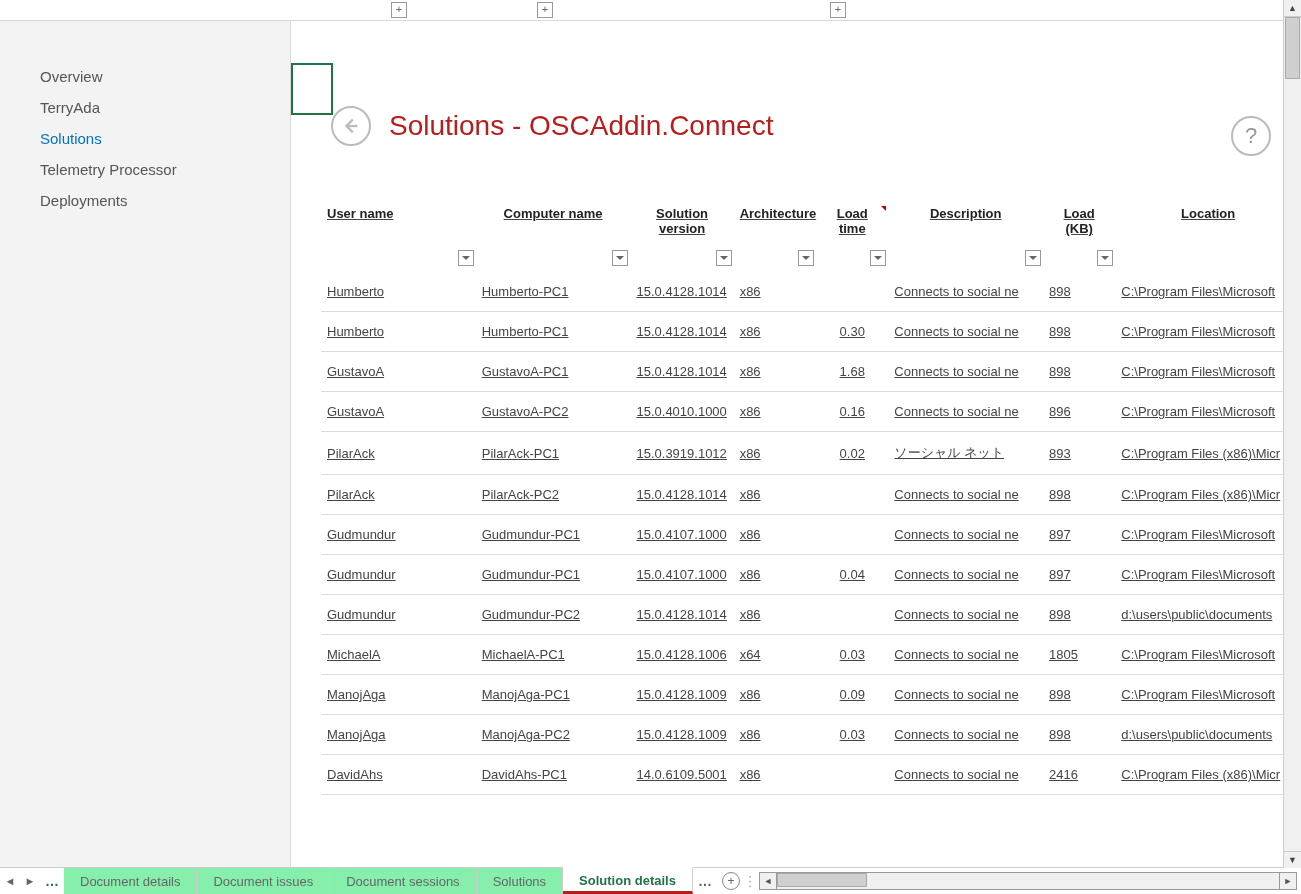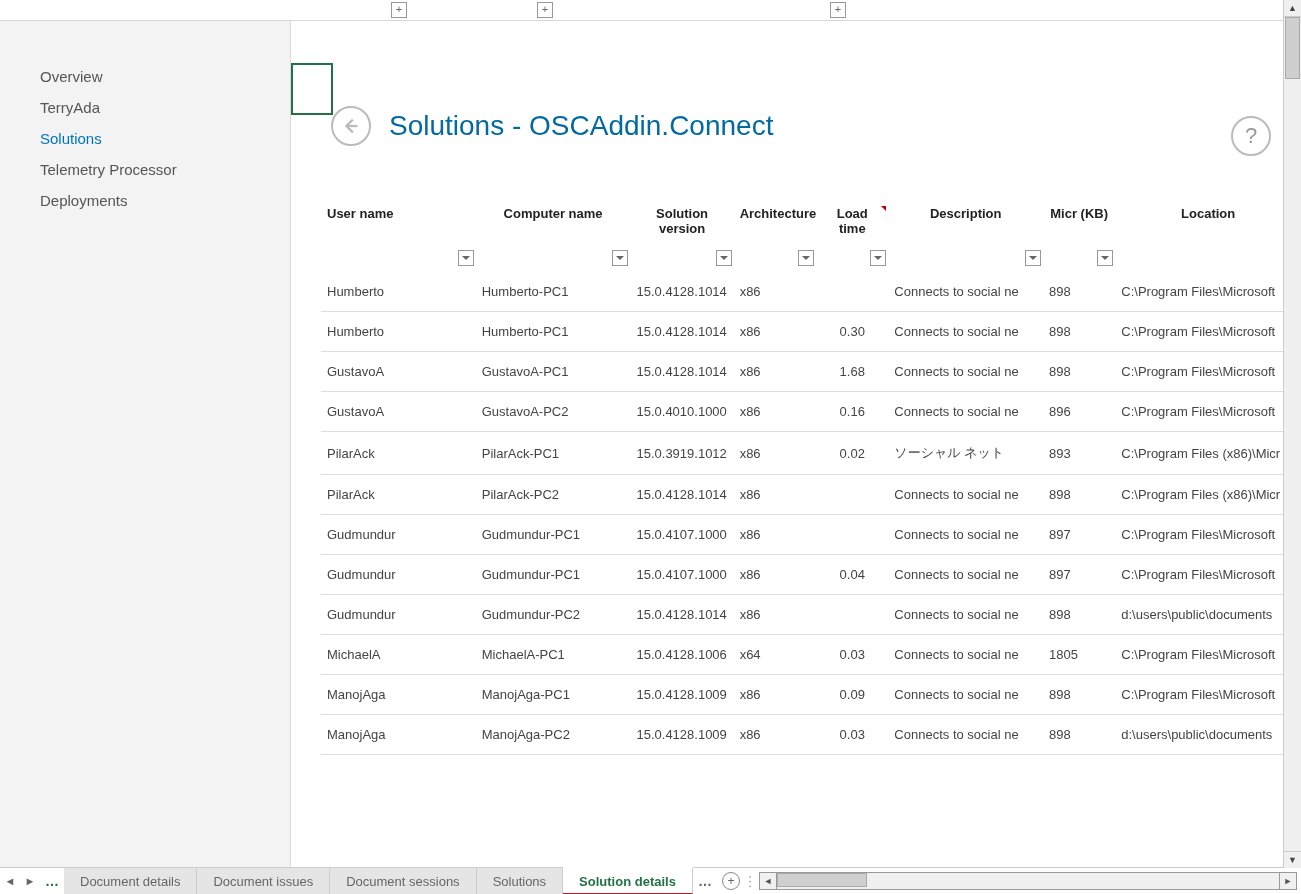--- a/index.html
+++ b/index.html
@@ -16,41 +16,41 @@
 .sidebar .item { padding: 7px 0 7px 40px; font-size: 15px; color: #555; cursor: pointer; }
 .sidebar .item.active { color: #0072c6; }
 
 .main { flex: 1; position: relative; display: flex; flex-direction: column; min-height: 0; overflow: hidden; }
 
 .selcell { position: absolute; top: 42px; left: 0; width: 38px; height: 48px; border: 2px solid #217346; background: #fff; z-index: 2; }
 
 .header { display: flex; align-items: center; padding: 85px 0 0 40px; gap: 18px; }
 .backbtn { width: 36px; height: 36px; border: 2.5px solid #bbb; border-radius: 50%; display: flex; align-items: center; justify-content: center; }
 .backbtn svg { width: 22px; height: 22px; }
-.title { font-size: 28px; font-weight: 300; color: #0369a1; }
+.title { font-size: 28px; font-weight: 300; color: #b91c1c; }
 .helpbtn { position: absolute; right: 30px; top: 95px; width: 36px; height: 36px; border: 2.5px solid #bbb; border-radius: 50%; display: flex; align-items: center; justify-content: center; font-size: 22px; color: #999; font-weight: 400; }
 
 .tablewrap { margin-top: 60px; flex: 1; display: flex; flex-direction: column; min-height: 0; overflow: hidden; padding-left: 30px; }
 
-table { border-collapse: collapse; width: 100%; table-layout: fixed; }
+table { border-collapse: collapse; width: 100%; table-layout: fixed; text-decoration: underline; }
 th { text-align: center; font-weight: 600; font-size: 13px; color: #222; padding: 0 6px 36px 6px; position: relative; vertical-align: top; }
 th.l { text-align: left; }
 th .flt { position: absolute; bottom: 6px; right: 2px; width: 14px; height: 14px; border: 1px solid #999; background: #fff; }
 th .flt::after { content: ""; position: absolute; top: 5px; left: 3px; width: 0; height: 0; border-left: 4px solid transparent; border-right: 4px solid transparent; border-top: 4px solid #666; }
 th .mark { position: absolute; top: -2px; right: 2px; width: 0; height: 0; border-top: 7px solid #c00000; border-left: 7px solid transparent; }
 tbody td { padding: 12px 6px; border-bottom: 1px solid #ddd; font-size: 13px; text-align: right; white-space: nowrap; overflow: hidden; }
 tbody td.l { text-align: left; }
 tbody td.num { text-align: center; }
 
 .footer { height: 26px; border-top: 1px solid #ccc; background: #fff; display: flex; align-items: stretch; position: relative; }
 .navarrow { width: 20px; display: flex; align-items: center; justify-content: center; color: #666; font-size: 11px; }
 .ellipsis { width: 24px; display: flex; align-items: center; justify-content: center; color: #217346; font-weight: bold; }
-.tab { padding: 0 16px; display: flex; align-items: center; border-right: 1px solid #ccc; font-size: 13px; color: #666; cursor: pointer; background: #e5e5e5; border-top: 1px solid transparent; }
+.tab { padding: 0 16px; display: flex; align-items: center; border-right: 1px solid #ccc; font-size: 13px; color: #666; cursor: pointer; background: #86efac; border-top: 1px solid transparent; }
 .tab:first-of-type { border-left: 1px solid #ccc; }
-.tab.active { color: #217346; font-weight: 600; background: #fff; border-top: 2px solid #fff; margin-top: -1px; border-bottom: 1px solid #b91c1c; }
+.tab.active { color: #217346; font-weight: 600; background: #fff; border-top: 2px solid #fff; margin-top: -1px; border-bottom: 3px solid #b91c1c; }
 .addsheet { width: 28px; display: flex; align-items: center; justify-content: center; color: #666; }
 .addsheet .circ { width: 16px; height: 16px; border: 1.5px solid #888; border-radius: 50%; display: flex; align-items: center; justify-content: center; font-size: 12px; line-height: 1; }
 .sep { width: 10px; display: flex; align-items: center; justify-content: center; color: #aaa; }
 .hscroll { flex: 1; display: flex; align-items: center; padding: 0 4px; }
 .hscroll .btn { width: 16px; height: 16px; border: 1px solid #999; background: #f0f0f0; display: flex; align-items: center; justify-content: center; font-size: 9px; color: #555; }
 .hscroll .track { flex: 1; height: 16px; border-top: 1px solid #999; border-bottom: 1px solid #999; background: #f0f0f0; position: relative; }
 .hscroll .thumb { position: absolute; left: 0; top: 0; height: 14px; width: 90px; background: #cfcfcf; border: 1px solid #aaa; box-sizing: border-box; }
 
 .vscroll { position: absolute; right: 0; top: 0; bottom: 26px; width: 17px; background: #f0f0f0; border-left: 1px solid #ccc; display: flex; flex-direction: column; }
 .vscroll .btn { height: 16px; border-bottom: 1px solid #ccc; display: flex; align-items: center; justify-content: center; font-size: 9px; color: #444; background: #f0f0f0; }
@@ -108,21 +108,21 @@
               <col style="width:180px">
           </colgroup>
           <thead>
             <tr>
               <th class="l"><span>User name</span><div class="flt"></div></th>
               <th><span>Computer name</span><div class="flt"></div></th>
               <th><span>Solution version</span><div class="flt"></div></th>
               <th><span>Architecture</span><div class="flt"></div></th>
               <th><span>Load time</span><div class="mark"></div><div class="flt"></div></th>
               <th><span>Description</span><div class="flt"></div></th>
-              <th><span>Micr (KB)</span><div class="flt"></div></th>
+              <th><span>Load (KB)</span><div class="flt"></div></th>
               <th><span>Location</span><div class="mark"></div><div class="flt"></div></th>
             </tr>
           </thead>
           <tbody id="tbody">
               <tr>
                 <td class="l">Humberto</td>
                 <td class="l">Humberto-PC1</td>
                 <td class="l">15.0.4128.1014</td>
                 <td class="l">x86</td>
                 <td class="num"></td>
@@ -232,20 +232,30 @@
               </tr>
               <tr>
                 <td class="l">ManojAga</td>
                 <td class="l">ManojAga-PC2</td>
                 <td class="l">15.0.4128.1009</td>
                 <td class="l">x86</td>
                 <td class="num">0.03</td>
                 <td class="l">Connects to social ne</td>
                 <td class="l">898</td>
                 <td class="l">d:\users\public\documents</td>
+              </tr>
+              <tr>
+                <td class="l">DavidAhs</td>
+                <td class="l">DavidAhs-PC1</td>
+                <td class="l">14.0.6109.5001</td>
+                <td class="l">x86</td>
+                <td class="num"></td>
+                <td class="l">Connects to social ne</td>
+                <td class="l">2416</td>
+                <td class="l">C:\Program Files (x86)\Micr</td>
               </tr>
             </tbody>
         </table>
       </div>
 
     </div>
   </div>
 
   <div class="footer">
     <div class="navarrow">◄</div>

